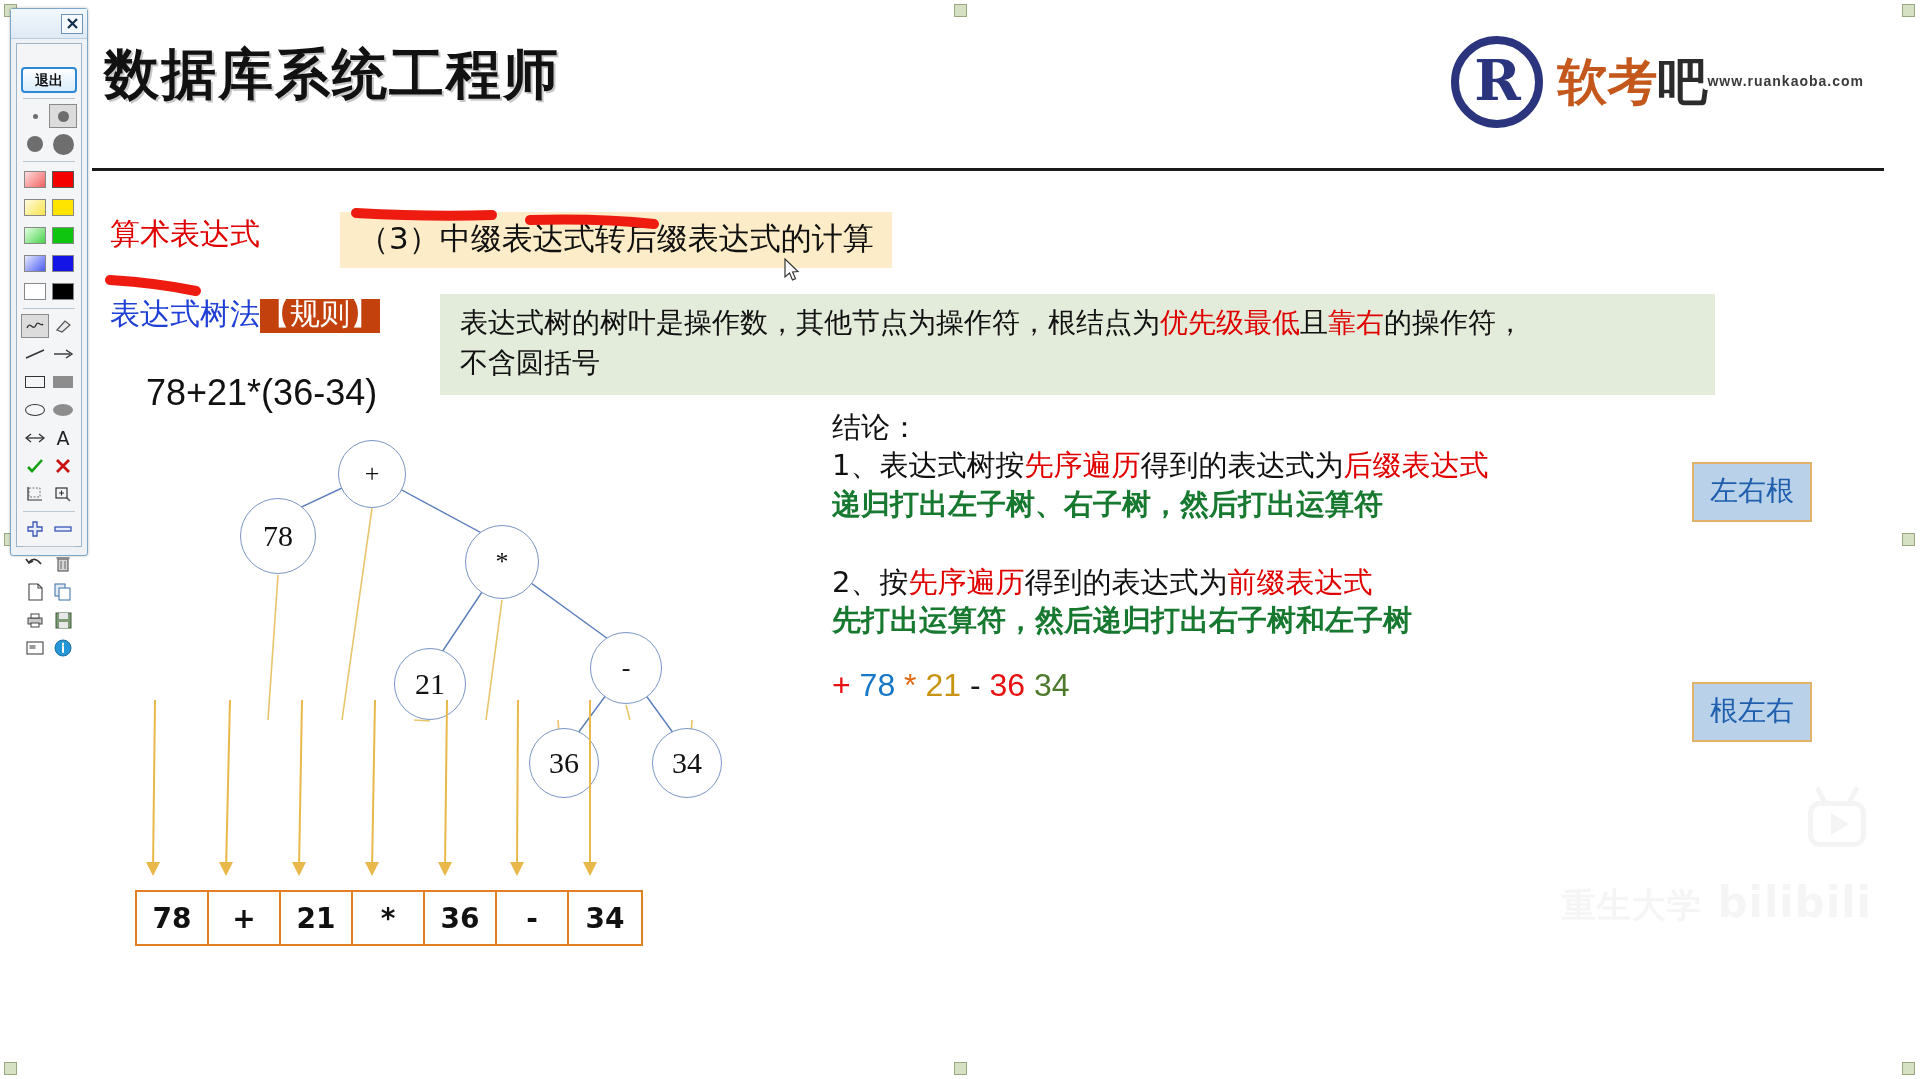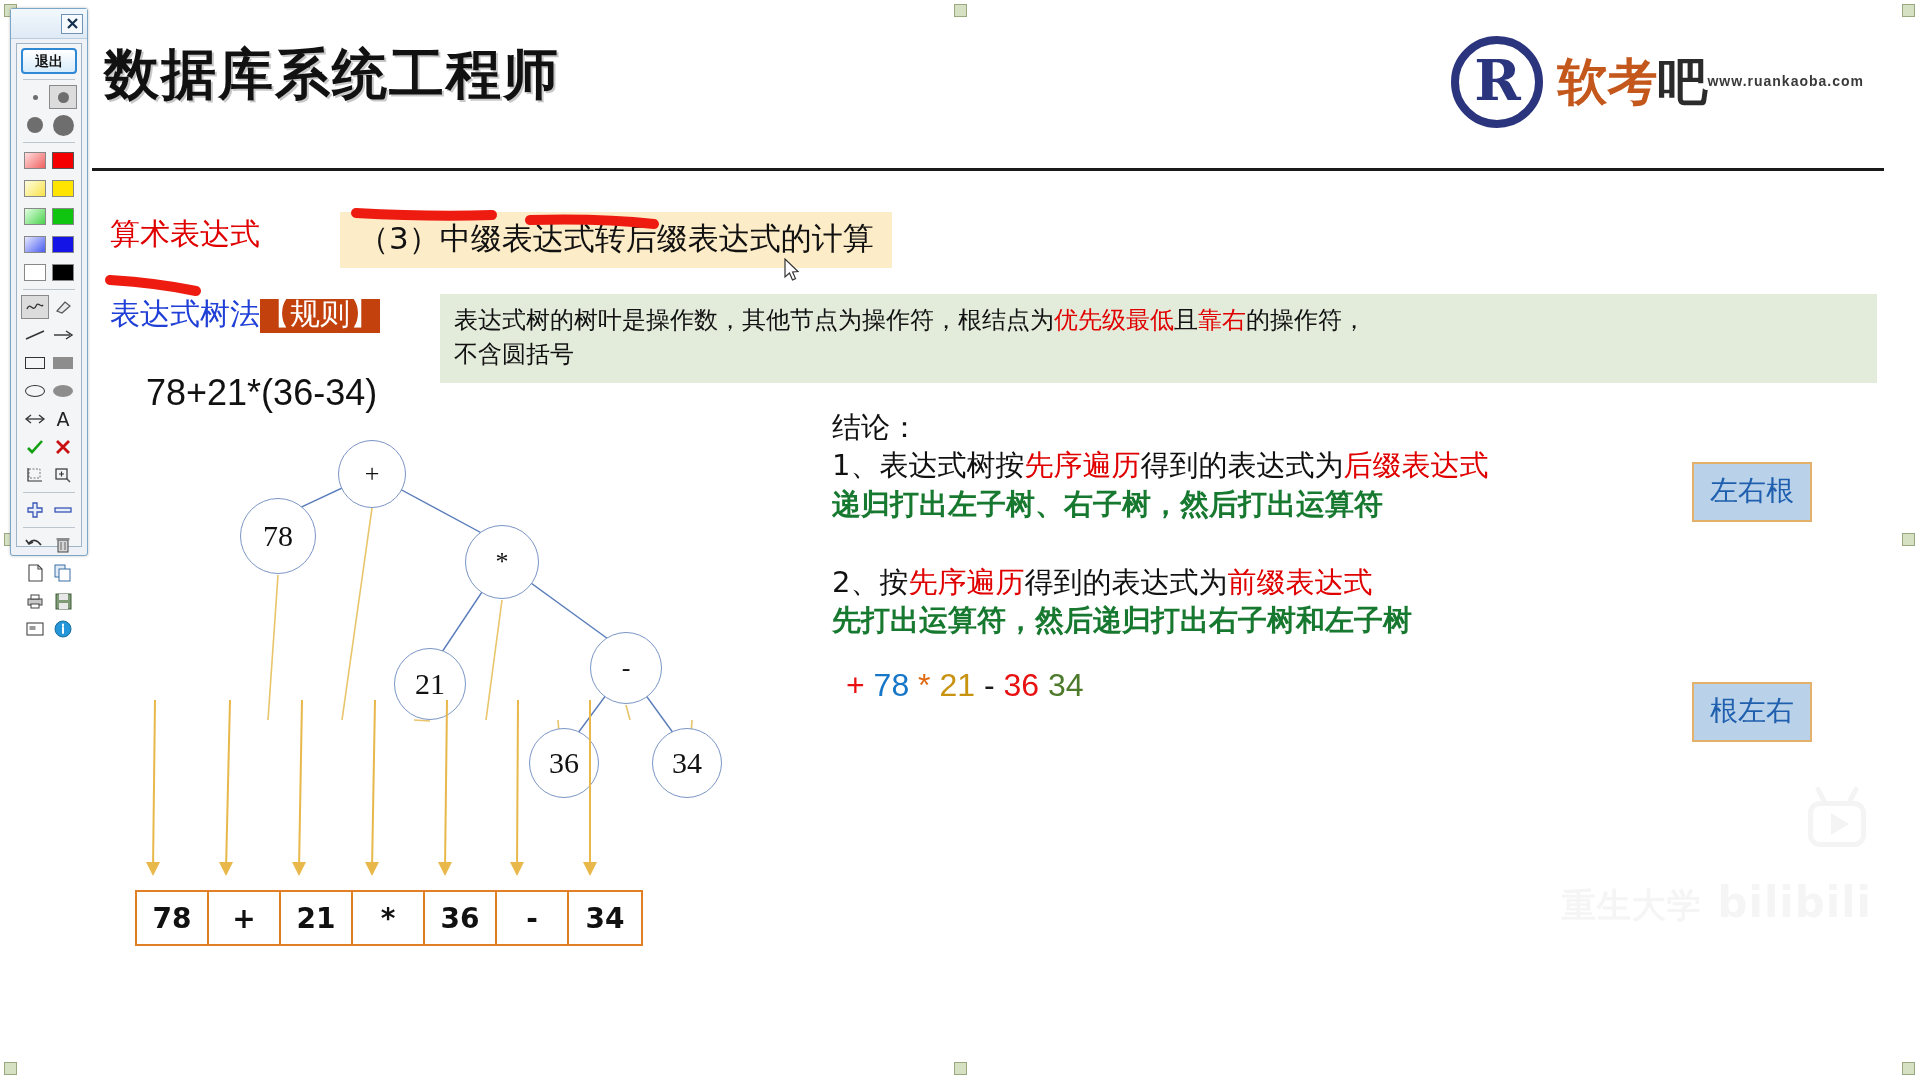--- a/index.html
+++ b/index.html
@@ -44,21 +44,21 @@
     border: 1px solid #6f93b4;
     background: #f6fafd;
     display: flex; align-items: center; justify-content: center;
     font-size: 13px; color: #1a3a5c; line-height: 1;
     cursor: pointer;
   }
   #tb-body {
     margin: 4px 5px 5px 5px;
     background: #f4f5f7;
     border: 1px solid #9fb4c6;
-    padding: 4px 4px;
+    padding: 23px 4px;
     height: calc(100% - 42px);
   }
   #tb-exit {
     display: block; width: 100%; height: 26px;
     border: 2px solid #2f88d4; border-radius: 4px;
     background: linear-gradient(#ffffff,#d8ecfb);
     color: #111; font-size: 14px; font-weight: 700;
     font-family: "DejaVu Sans", sans-serif;
     text-align: center; line-height: 22px;
     cursor: pointer;
@@ -117,23 +117,23 @@
   #head-box {
     position: absolute; left: 340px; top: 212px;
     background: #fdecc8; padding: 6px 18px 8px 18px;
     font-size: 31px; color: #111; font-family: "DejaVu Sans", sans-serif;
     white-space: nowrap;
   }
 
   
   #rule-box {
     position: absolute; left: 440px; top: 294px;
-    width: 1437px;
-    background: #e3ebdb; padding: 9px 14px 12px 14px;
-    font-size: 24px; color: #111; line-height: 1.42;
+    width: 1275px;
+    background: #e3ebdb; padding: 9px 14px 12px 20px;
+    font-size: 28px; color: #111; line-height: 1.42;
     font-family: "DejaVu Sans", sans-serif;
   }
   #rule-box .hl { color: #e00000; }
 
   
   #expr {
     position: absolute; left: 146px; top: 372px;
     font-size: 36px; color: #111;
     font-family: "Liberation Sans", sans-serif;
   }
@@ -555,21 +555,21 @@
   <div id="concl">
     <div class="cl">结论：</div>
     <div class="cl"><span>1、表达式树按</span><span class="r">先序遍历</span><span>得到的表达式为</span><span class="r">后缀表达式</span></div>
     <div class="cl green">递归打出左子树、右子树，然后打出运算符</div>
 
     <div class="gap"></div>
     <div class="gap"></div>
 
     <div class="cl"><span>2、按</span><span class="r">先序遍历</span><span>得到的表达式为</span><span class="r">前缀表达式</span></div>
     <div class="cl green">先打出运算符，然后递归打出右子树和左子树</div>
-    <div class="seqline" style="margin-top:28px;margin-left:14px;">
+    <div class="seqline" style="margin-top:28px;">
       <span class="c-redop">+</span>
       <span class="c-blue">78</span>
       <span class="c-orange">*</span>
       <span class="c-gold">21</span>
       <span class="c-black">-</span>
       <span class="c-red">36</span>
       <span class="c-green">34</span>
     </div>
   </div>
 

